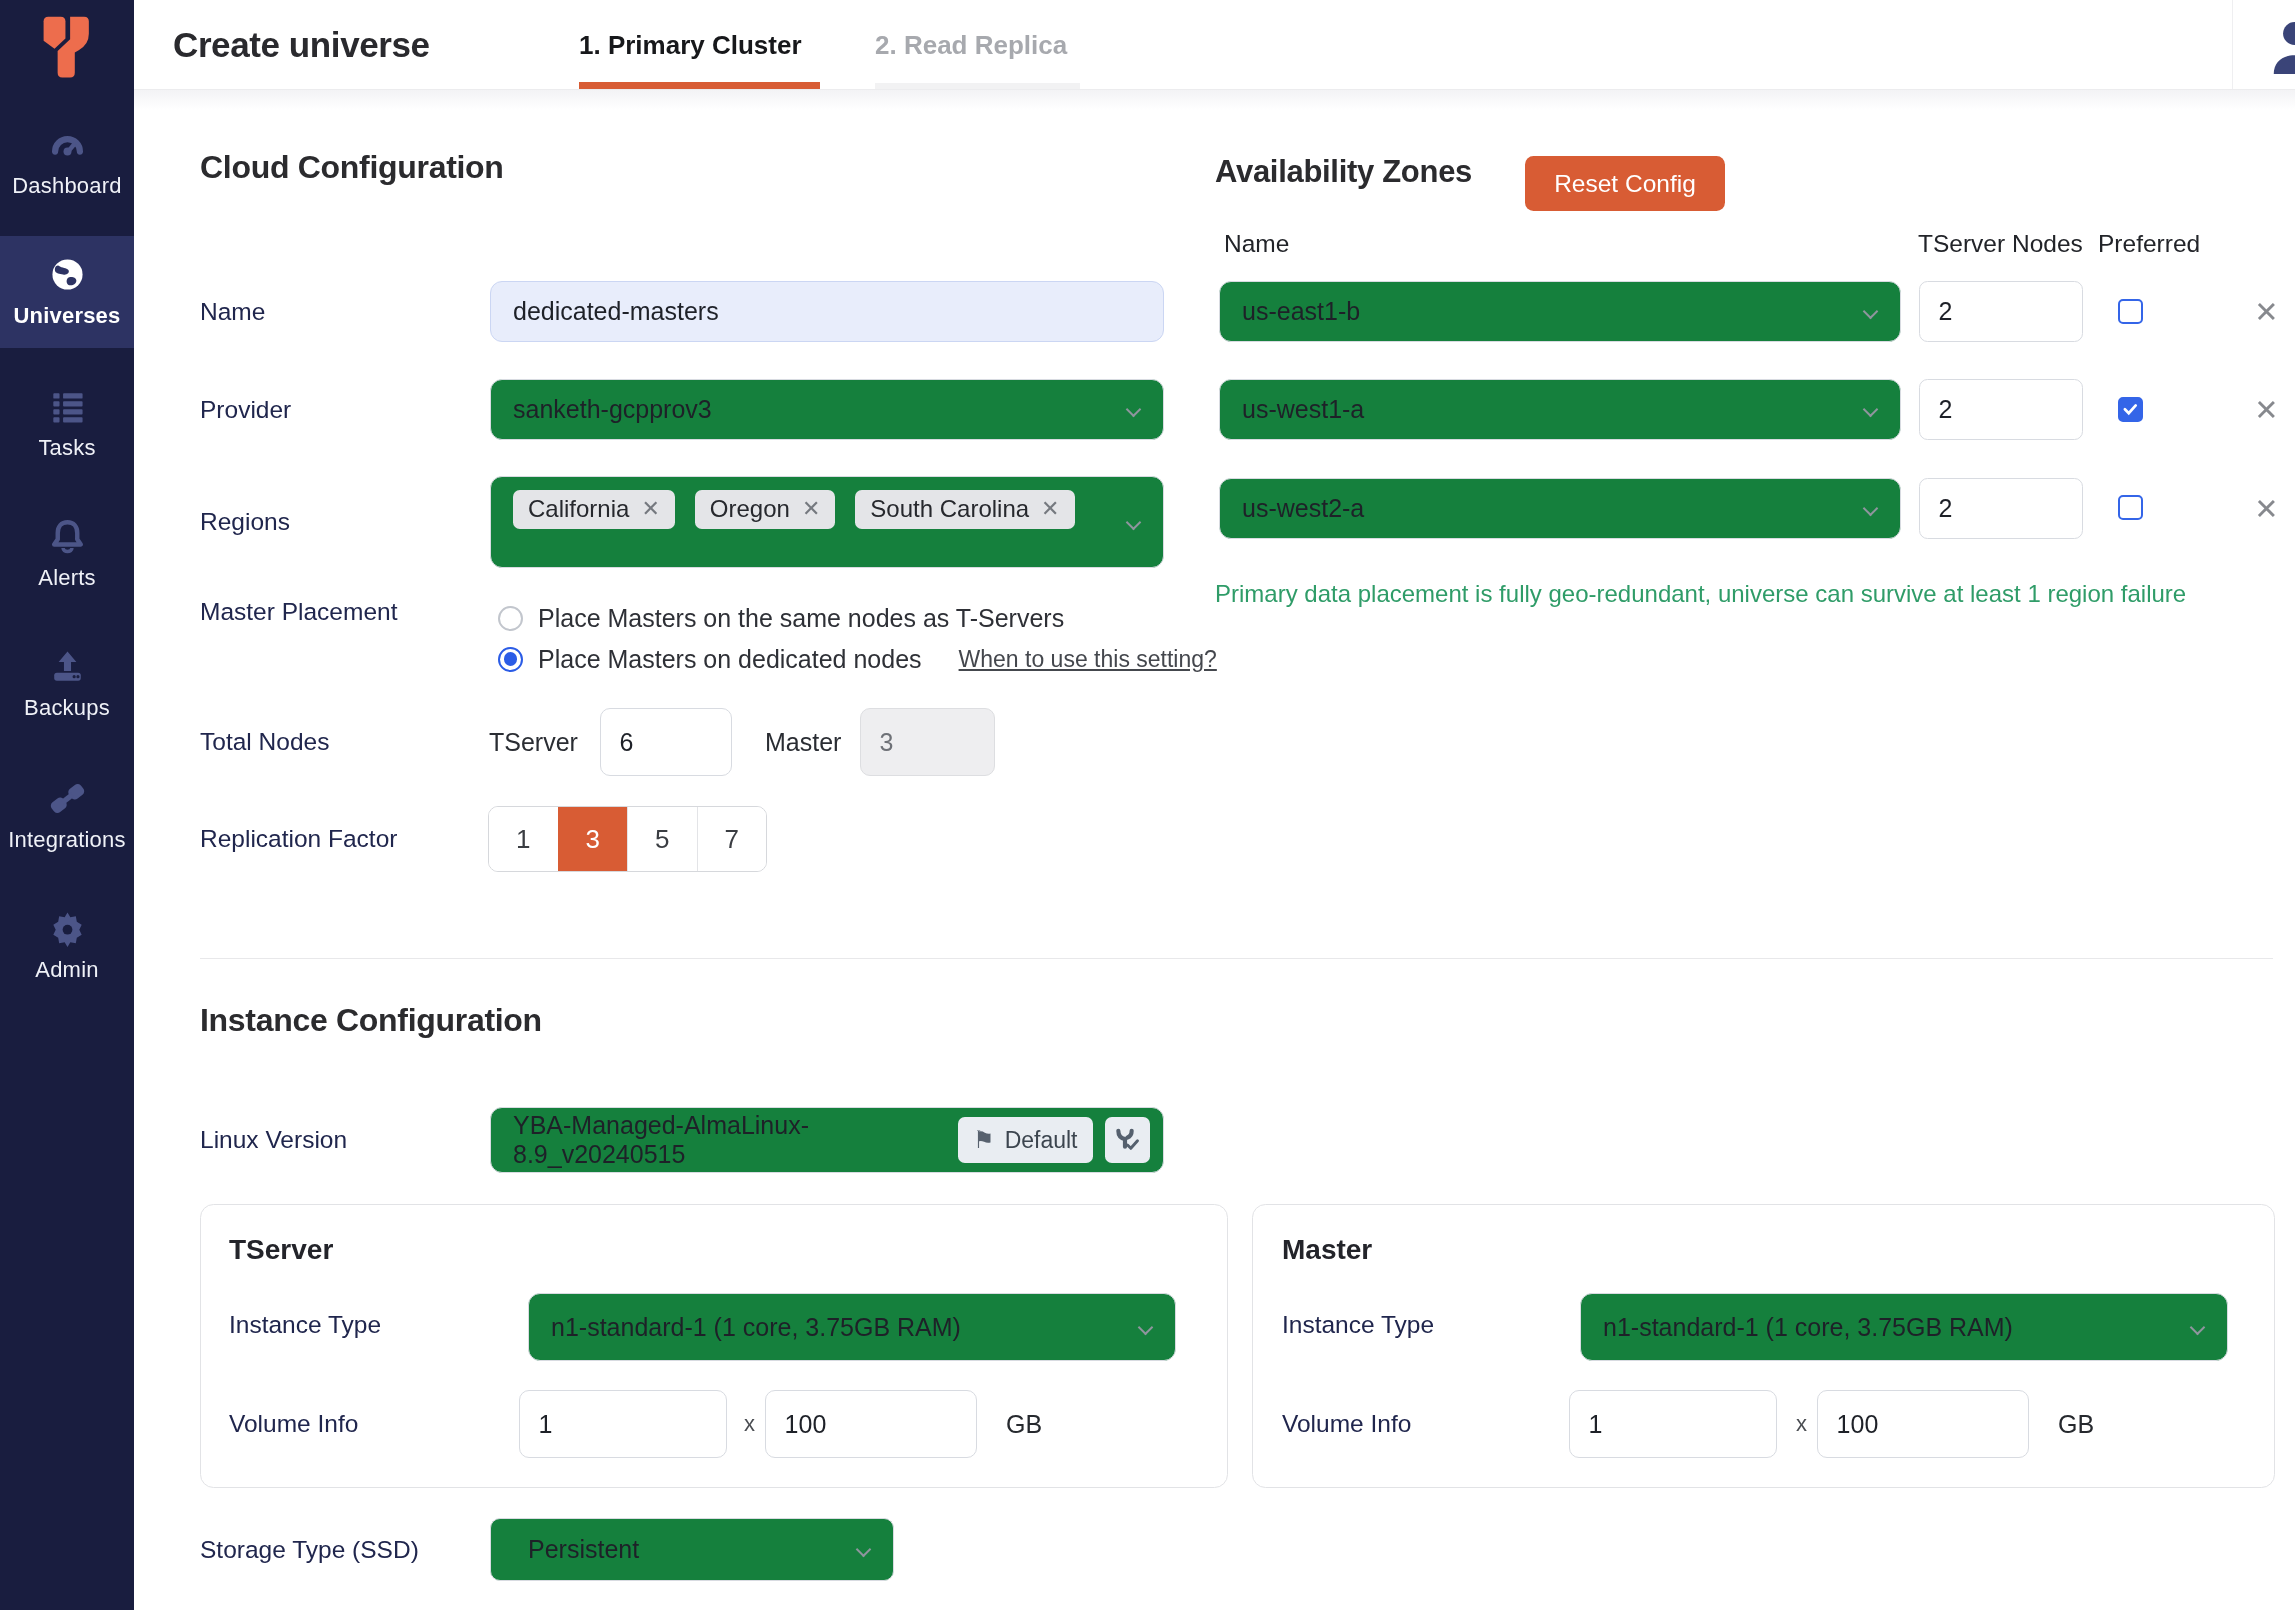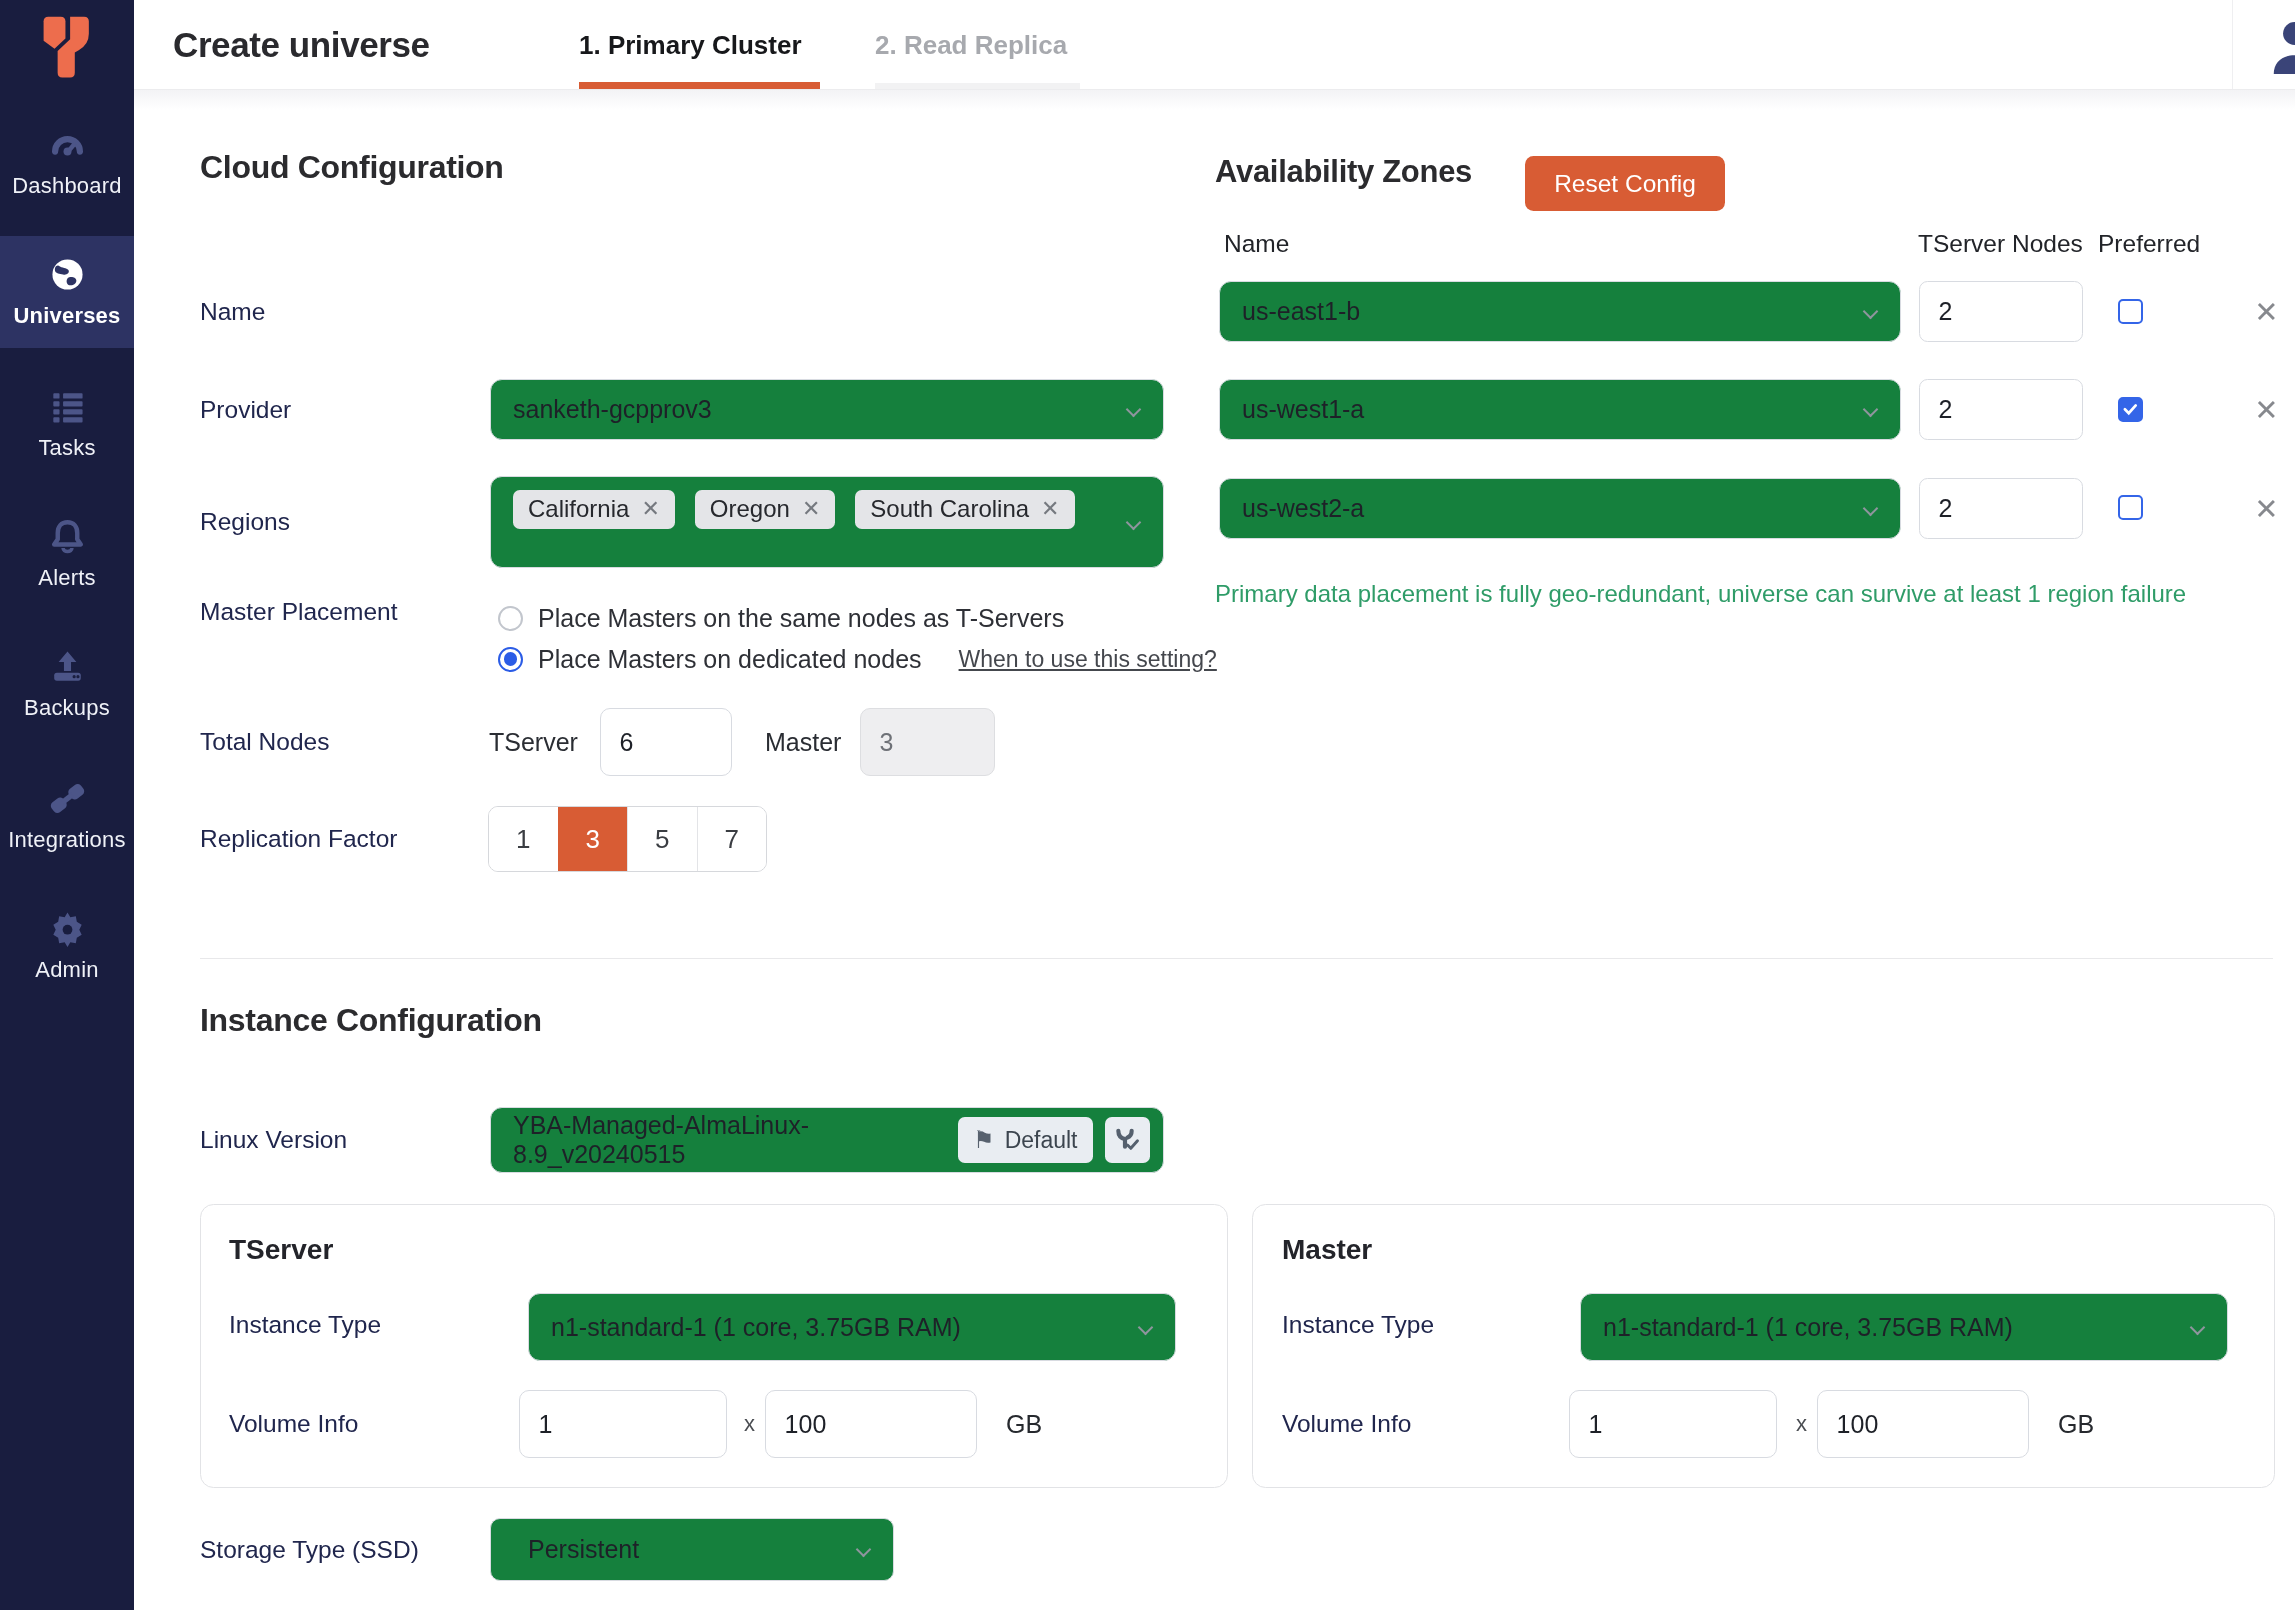--- a/index.html
+++ b/index.html
@@ -182,20 +182,23 @@
     <svg class="avatar" viewBox="0 0 44 52">
       <circle cx="22" cy="13" r="11" fill="#3A4478"></circle>
       <path d="M2 52c0-12 9-18 20-18s20 6 20 18z" fill="#3A4478"></path>
     </svg>
   </div>
   <div class="abs top-shade"></div>
 
   <div class="abs section-h" style="left:200px; top:149px;">Cloud Configuration</div>
 
   <div class="abs f-label" style="left:200px; top:281px; height:61px;">Name</div>
+  <div class="abs name-wrap" style="left:490px; top:281px; width:674px; height:61px;">
+    <input class="field" value="dedicated-masters" style="">
+  </div>
 
   <div class="abs f-label" style="left:200px; top:379px; height:61px;">Provider</div>
   <div class="abs selectbox" style="left:490px; top:379px; width:674px; height:61px;">
     <span>sanketh-gcpprov3</span>
     <span class="chev"></span>
   </div>
 
   <div class="abs f-label" style="left:200px; top:476px; height:92px;">Regions</div>
   <div class="abs selectbox" style="left:490px; top:476px; width:674px; height:92px; align-items:flex-start; padding-top:12.7px;">
     <span class="chips">

